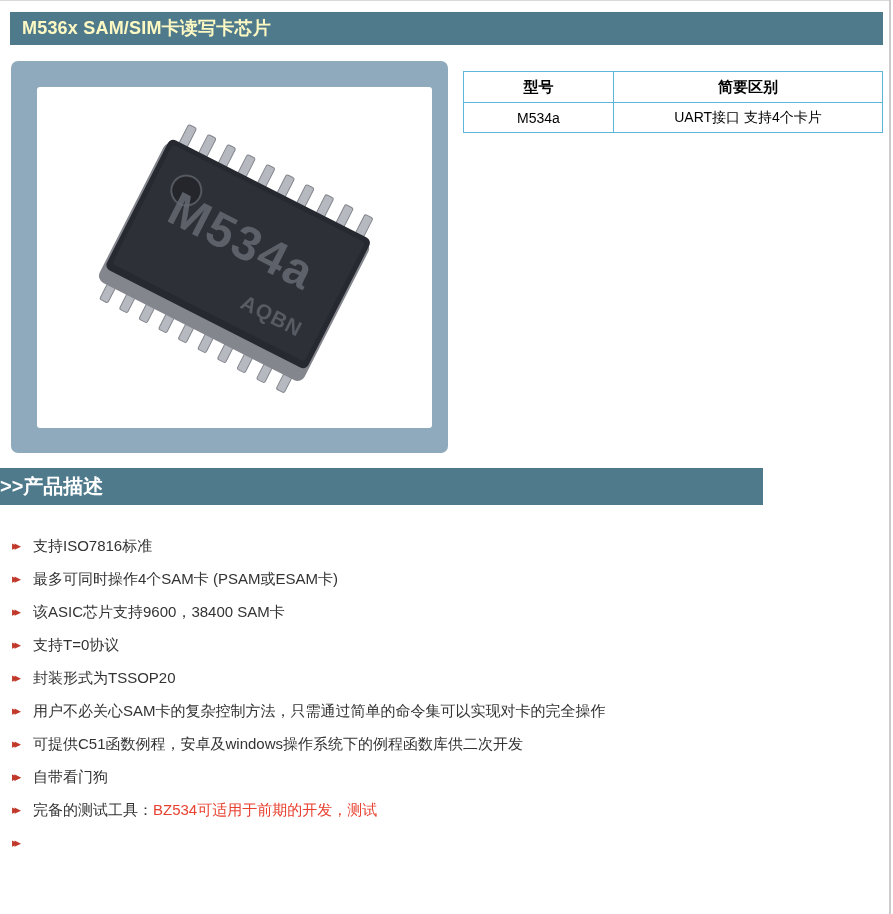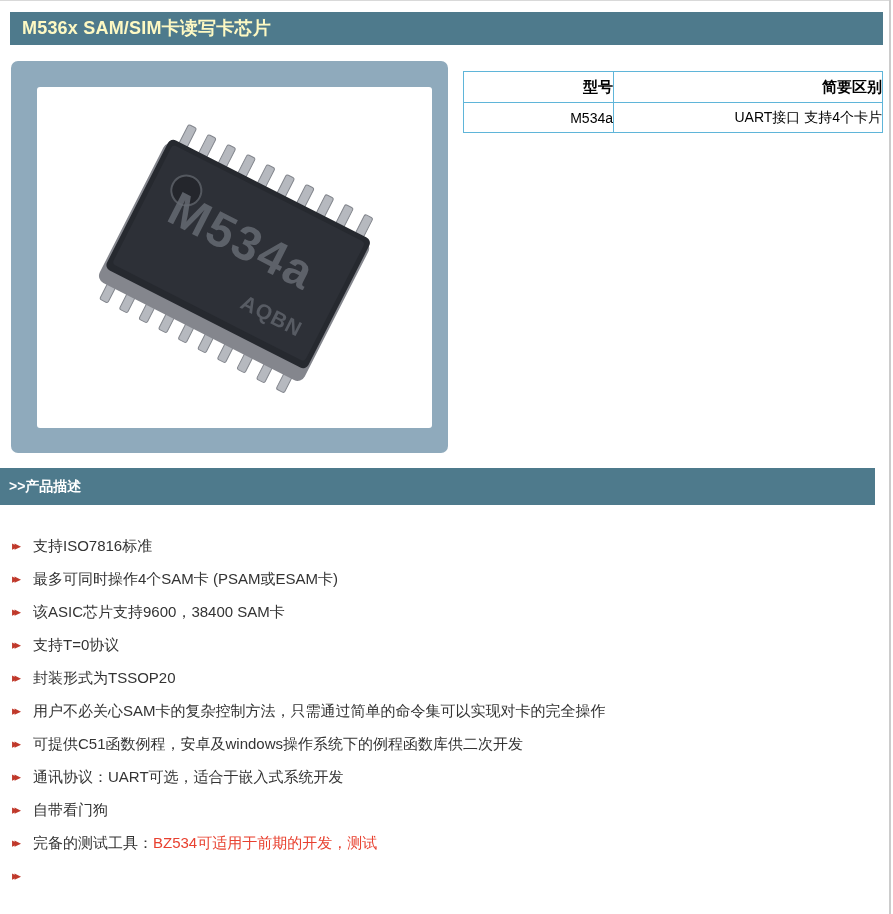--- a/index.html
+++ b/index.html
@@ -25,30 +25,30 @@
   .image-frame .photo-area{
     width:100%;height:100%;background:#ffffff;border-radius:3px;
     display:flex;align-items:center;justify-content:center;overflow:hidden;
   }
 
   table.models{
     position:absolute;left:463px;top:71px;width:419px;
     border-collapse:collapse;table-layout:fixed;
   }
   table.models th, table.models td{
-    border:1px solid #5FB5D9;text-align:right;vertical-align:middle;
+    border:1px solid #5FB5D9;text-align:center;vertical-align:middle;
     color:#000;background:#fff;padding:0;
   }
   table.models th{height:30px;font-size:15px;font-weight:bold;}
   table.models td{height:29px;font-size:14px;font-weight:normal;}
 
   .section-bar{
-    position:absolute;left:0;top:468px;width:875px;height:37px;
-    background:#4E7A8C;color:#ffffff;font-size:14px;font-weight:bold;
-    line-height:37px;padding-left:9px;box-sizing:border-box;
+    position:absolute;left:0;top:468px;width:763px;height:37px;
+    background:#4E7A8C;color:#ffffff;font-size:20px;font-weight:bold;
+    line-height:37px;box-sizing:border-box;
   }
 
   .feature-list{
     position:absolute;left:12px;top:533px;width:868px;
   }
   .feature{
     position:relative;padding-left:21px;margin:0 0 7px 0;
     line-height:26px;font-size:15px;color:#333;
   }
   .feature .bullet{
@@ -159,21 +159,21 @@
 
   <div class="feature">
     <span class="bullet">▸▸</span><span>用户不必关心SAM卡的复杂控制方法，只需通过简单的命令集可以实现对卡的完全操作</span>
   </div>
 
   <div class="feature">
     <span class="bullet">▸▸</span><span>可提供C51函数例程，安卓及windows操作系统下的例程函数库供二次开发</span>
   </div>
 
   <div class="feature">
-    <span class="bullet">▸▸</span><span>通讯协议：UART可选，适合于嵌入式系统开发</span>
+    <span class="bullet">▸▸</span>
   </div>
 
   <div class="feature">
     <span class="bullet">▸▸</span><span>自带看门狗</span>
   </div>
 
   <div class="feature">
     <span class="bullet">▸▸</span><span>完备的测试工具：</span><span class="hl">BZ534可适用于前期的开发，测试</span>
   </div>
 

